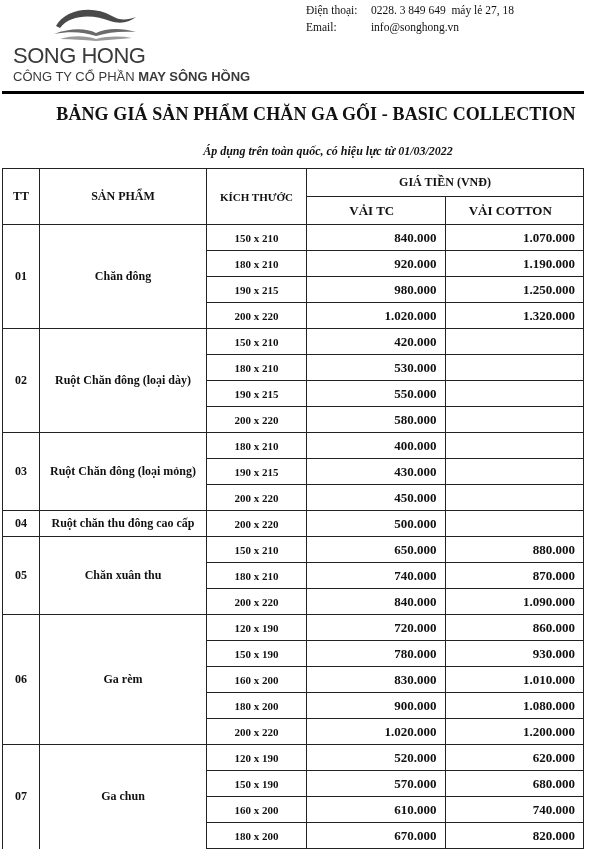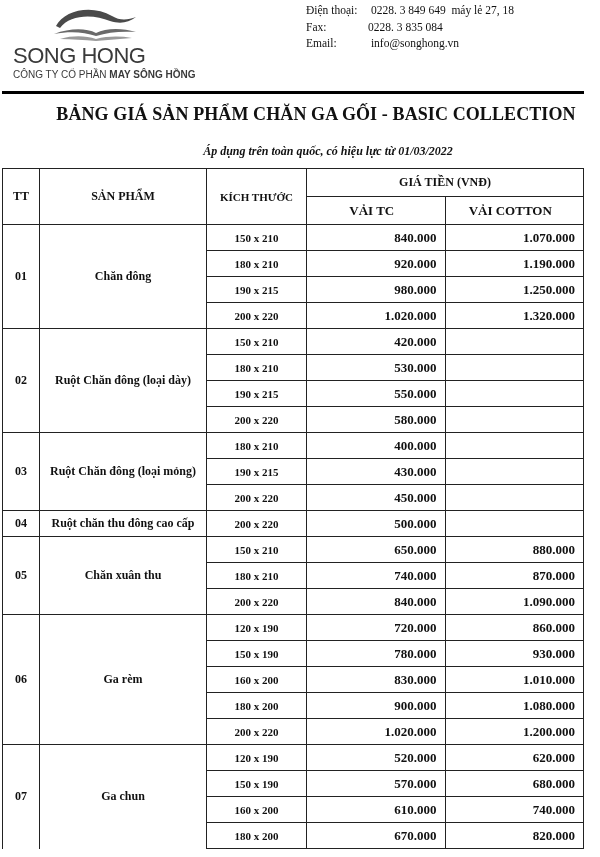--- a/index.html
+++ b/index.html
@@ -1,20 +1,20 @@
 <!DOCTYPE html>
 <html><head>
 <meta charset="utf-8">
 <style>
   html, body { margin: 0; padding: 0; background: #ffffff; }
   body { width: 600px; height: 857px; overflow: hidden; position: relative; font-family: "Liberation Serif", "DejaVu Serif", serif; color: #111; }
   .logo { position: absolute; left: 10px; top: 6px; width: 150px; height: 74px; text-align: center; }
   .logo svg { position: absolute; left: 40px; top: 0; }
   .logo-name { position: absolute; left: 3px; top: 37px; font-family: "Liberation Sans", sans-serif; font-size: 22px; letter-spacing: -0.5px; color: #3a3a3a; white-space: nowrap; }
-  .logo-sub { position: absolute; left: 3px; top: 63px; font-family: "Liberation Sans", sans-serif; font-size: 10px; color: #3a3a3a; white-space: nowrap; }
+  .logo-sub { position: absolute; left: 3px; top: 63px; font-family: "Liberation Sans", sans-serif; font-size: 13px; color: #3a3a3a; white-space: nowrap; }
   .logo-sub b { font-weight: bold; }
   .contact { position: absolute; left: 306px; top: 2px; font-size: 11.5px; line-height: 16.5px; }
   .contact-row { display: flex; white-space: nowrap; }
   .contact-label { width: 62px; }
   .divider { position: absolute; left: 2px; top: 91px; width: 582px; height: 3px; background: #000; }
   .title { position: absolute; left: 0; top: 104px; width: 600px; text-align: center; font-weight: bold; font-size: 18px; letter-spacing: 0.1px; padding-left: 16px; }
   .subtitle { position: absolute; left: 0; top: 144px; width: 592px; text-align: center; font-weight: bold; font-style: italic; font-size: 12px; padding-left: 32px; }
   table.price { position: absolute; left: 2px; top: 168px; border-collapse: collapse; table-layout: fixed; width: 582px; font-weight: bold; }
   table.price td, table.price th { border: 1.5px solid #222; padding: 0; font-size: 12px; }
   table.price th { height: 27px; font-size: 12px; }
@@ -39,24 +39,20 @@
   <div class="logo-name">SONG HONG</div>
   <div class="logo-sub"><span>CÔNG TY CỔ PHẦN </span><b>MAY SÔNG HỒNG</b></div>
 </div>
 
 <div class="contact">
   <div class="contact-row">
       <span class="contact-label">Điện thoại:</span>
       <span style="white-space:pre"> 0228. 3 849 649  máy lẻ 27, 18</span>
     </div>
   <div class="contact-row">
-      <span class="contact-label">Fax:</span>
-      <span>0228. 3 835 084</span>
-    </div>
-  <div class="contact-row">
       <span class="contact-label">Email:</span>
       <span style="white-space:pre"> info@songhong.vn</span>
     </div>
 </div>
 
 <div class="divider"></div>
 
 <div class="title">BẢNG GIÁ SẢN PHẨM CHĂN GA GỐI - BASIC COLLECTION</div>
 <div class="subtitle">Áp dụng trên toàn quốc, có hiệu lực từ 01/03/2022</div>
 

